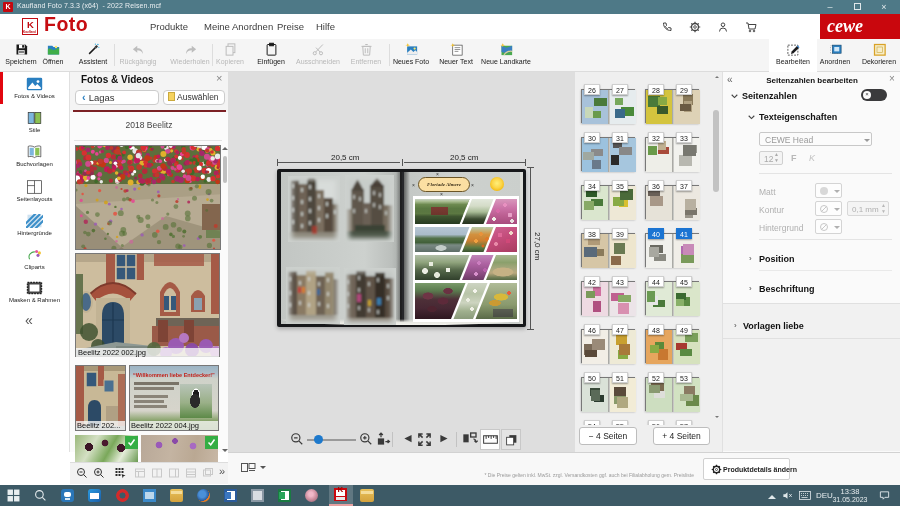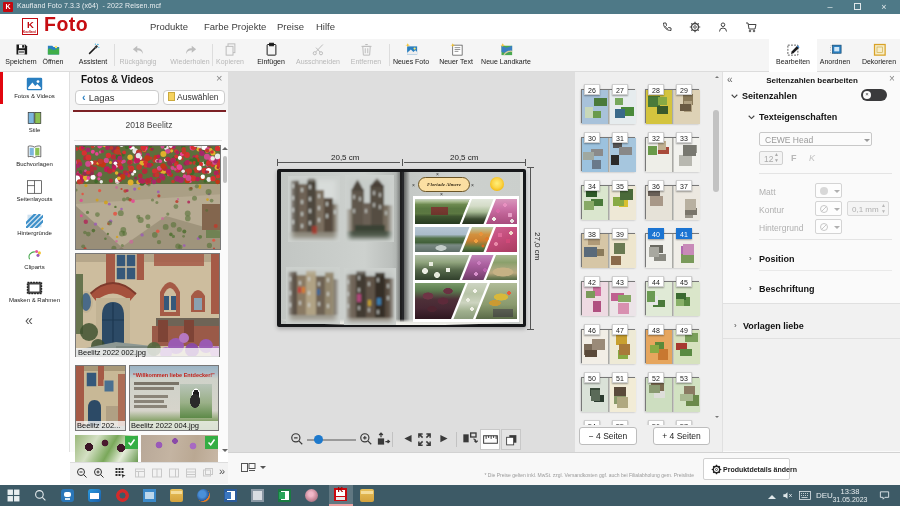--- a/index.html
+++ b/index.html
@@ -62,21 +62,21 @@
     <div class="winbtn" style="left:872px;">×</div>
   </div>
 
   <div id="menubar">
     <div id="kbox">
         <div class="kk">K</div>
         <div class="kl">Kaufland</div>
       </div>
     <div id="flogo">Foto</div>
     <div class="mitem" style="left:150px;">Produkte</div>
-    <div class="mitem" style="left:204px;">Farbe Projekte</div>
+    <div class="mitem" style="left:204px;">Meine Anordnen</div>
     <div class="mitem" style="left:277px;">Preise</div>
     <div class="mitem" style="left:316px;">Hilfe</div>
     <svg class="micon" style="left:661px;" viewBox="0 0 24 24" fill="none" stroke="#444" stroke-width="2">
         <path d="M5 4 C5 13 11 19 20 19 L20 14 L15 13 L13 15 C10 14 9 12 9 11 L11 9 L10 4 Z"></path>
       </svg>
     <svg class="micon" style="left:689px;" viewBox="0 0 24 24" fill="none" stroke="#444">
         <circle cx="12" cy="12" r="7" stroke-width="2.6"></circle>
         <circle cx="12" cy="12" r="2.6" stroke-width="1.8"></circle>
         <g stroke-width="2.4">
           <path d="M12 1.5 v3.5 M12 19 v3.5 M1.5 12 h3.5 M19 12 h3.5 M4.6 4.6 l2.4 2.4 M17 17 l2.4 2.4 M19.4 4.6 L17 7 M7 17 l-2.4 2.4"></path>
@@ -84,20 +84,25 @@
       </svg>
     <svg class="micon" style="left:717px;" viewBox="0 0 24 24" fill="none" stroke="#444" stroke-width="2">
         <circle cx="12" cy="7.5" r="3.6"></circle>
         <path d="M5 21 a7 7 0 0 1 14 0"></path>
       </svg>
     <svg class="micon" style="left:745px;" viewBox="0 0 24 24" fill="none" stroke="#444" stroke-width="2">
         <path d="M2 4h4l2 12h12l2-9H7"></path>
         <circle cx="10" cy="20" r="1.6"></circle>
         <circle cx="18" cy="20" r="1.6"></circle>
       </svg>
+    <div id="cewe">
+      <svg width="66" height="20" viewBox="0 0 66 20">
+          <text x="0" y="15" font-family="Liberation Serif, serif" font-style="italic" font-weight="bold" font-size="18" fill="#fff">cewe</text>
+        </svg>
+    </div>
   </div>
 
   <div id="toolbar">
     <div class="tbtn" style="left:2px; width:38px;">
       <svg class="ic" viewBox="0 0 24 24">
           <path d="M4 4h14l3 3v13H4z" fill="#1a1a1a"></path>
           <rect x="8" y="4" width="9" height="6" fill="#fff"></rect>
           <rect x="13" y="5" width="3" height="4" fill="#1a1a1a"></rect>
           <rect x="7" y="13" width="10" height="7" fill="#fff"></rect>
           <path d="M8 15h8M8 17h8" stroke="#1a1a1a"></path>

